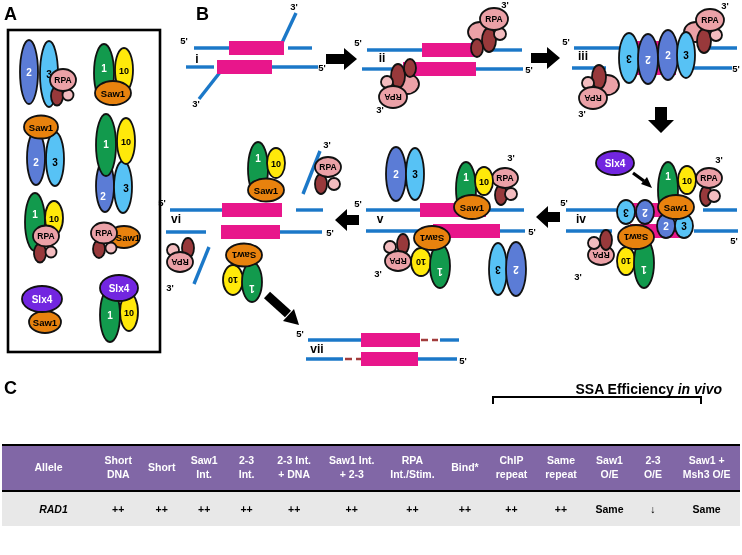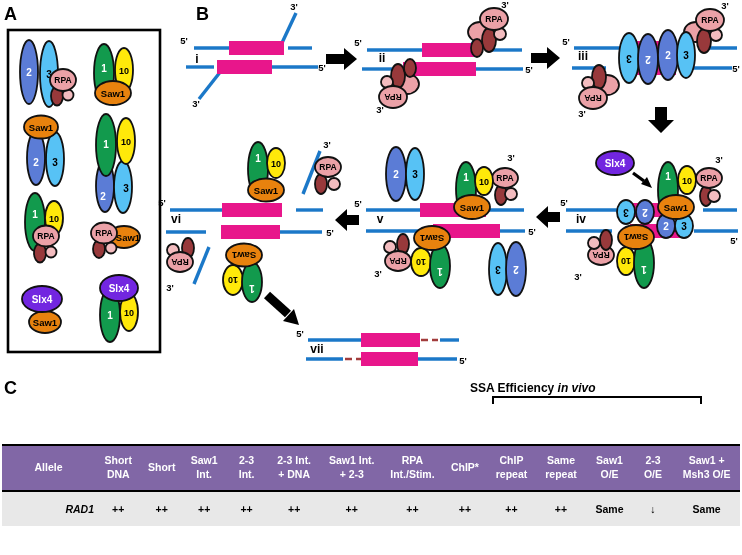--- a/index.html
+++ b/index.html
@@ -16,31 +16,31 @@
   .dna{stroke:#1b78c8;stroke-width:3.4;fill:none;}
   .rep{fill:#e8168b;}
   .dash{stroke:#a23c3c;stroke-width:2.6;stroke-dasharray:7 4;fill:none;}
   .arrow{fill:#000;}
   .abody{stroke:#000;stroke-width:9;}
   .sarrow{stroke:#000;stroke-width:3.2;}
   .box{fill:none;stroke:#000;stroke-width:2.6;}
   
   #panelC{position:absolute;left:0;top:381px;width:742px;}
   #c-letter{position:absolute;left:4px;top:-3px;font-size:18px;font-weight:bold;}
-  #ssa-title{position:absolute;left:470px;top:0px;width:252px;text-align:left;
-             font-size:12px;font-weight:bold;white-space:nowrap;}
+  #ssa-title{position:absolute;left:470px;top:0px;width:252px;text-align:right;
+             font-size:14px;font-weight:bold;white-space:nowrap;}
   #ssa-bracket{position:absolute;left:492px;top:15px;width:206px;height:6px;
                border-top:2.5px solid #000;border-left:2.5px solid #000;border-right:2.5px solid #000;}
   table{position:absolute;left:2px;top:21px;width:738px;border-collapse:collapse;table-layout:fixed;
         border-top:2.5px solid #000;margin-top:42px;}
   th{background:#8167a6;color:#fff;font-size:10.5px;font-weight:bold;vertical-align:middle;
      padding:5px 1px;height:34px;white-space:pre-line;line-height:1.3;border-bottom:2.5px solid #000;}
   td{font-size:10.5px;font-weight:bold;text-align:center;vertical-align:middle;padding:2px 1px;
      white-space:pre-line;line-height:1.35;}
-  td.allele{text-align:right;padding-left:11px;font-style:italic;}
+  td.allele{text-align:center;padding-left:11px;font-style:italic;}
   tr.gray td{background:#e8e8e8;}
   tr.white td{background:#ffffff;}
   tr.r1 td{height:30px}
   tr.r2 td{height:34px}
   tr.r3 td{height:22px;border-bottom:4.5px solid #000;}
 </style>
 </head>
 <body>
 
 <div id="fig">
@@ -402,21 +402,21 @@
         <th>Saw1
 Int.</th>
         <th>2-3
 Int.</th>
         <th>2-3 Int.
 + DNA</th>
         <th>Saw1 Int.
 + 2-3</th>
         <th>RPA
 Int./Stim.</th>
-        <th>ChIP*</th>
+        <th>Bind*</th>
         <th>ChIP
 repeat</th>
         <th>Same
 repeat</th>
         <th>Saw1
 O/E</th>
         <th>2-3
 O/E</th>
         <th>Saw1 +
 Msh3 O/E</th>

